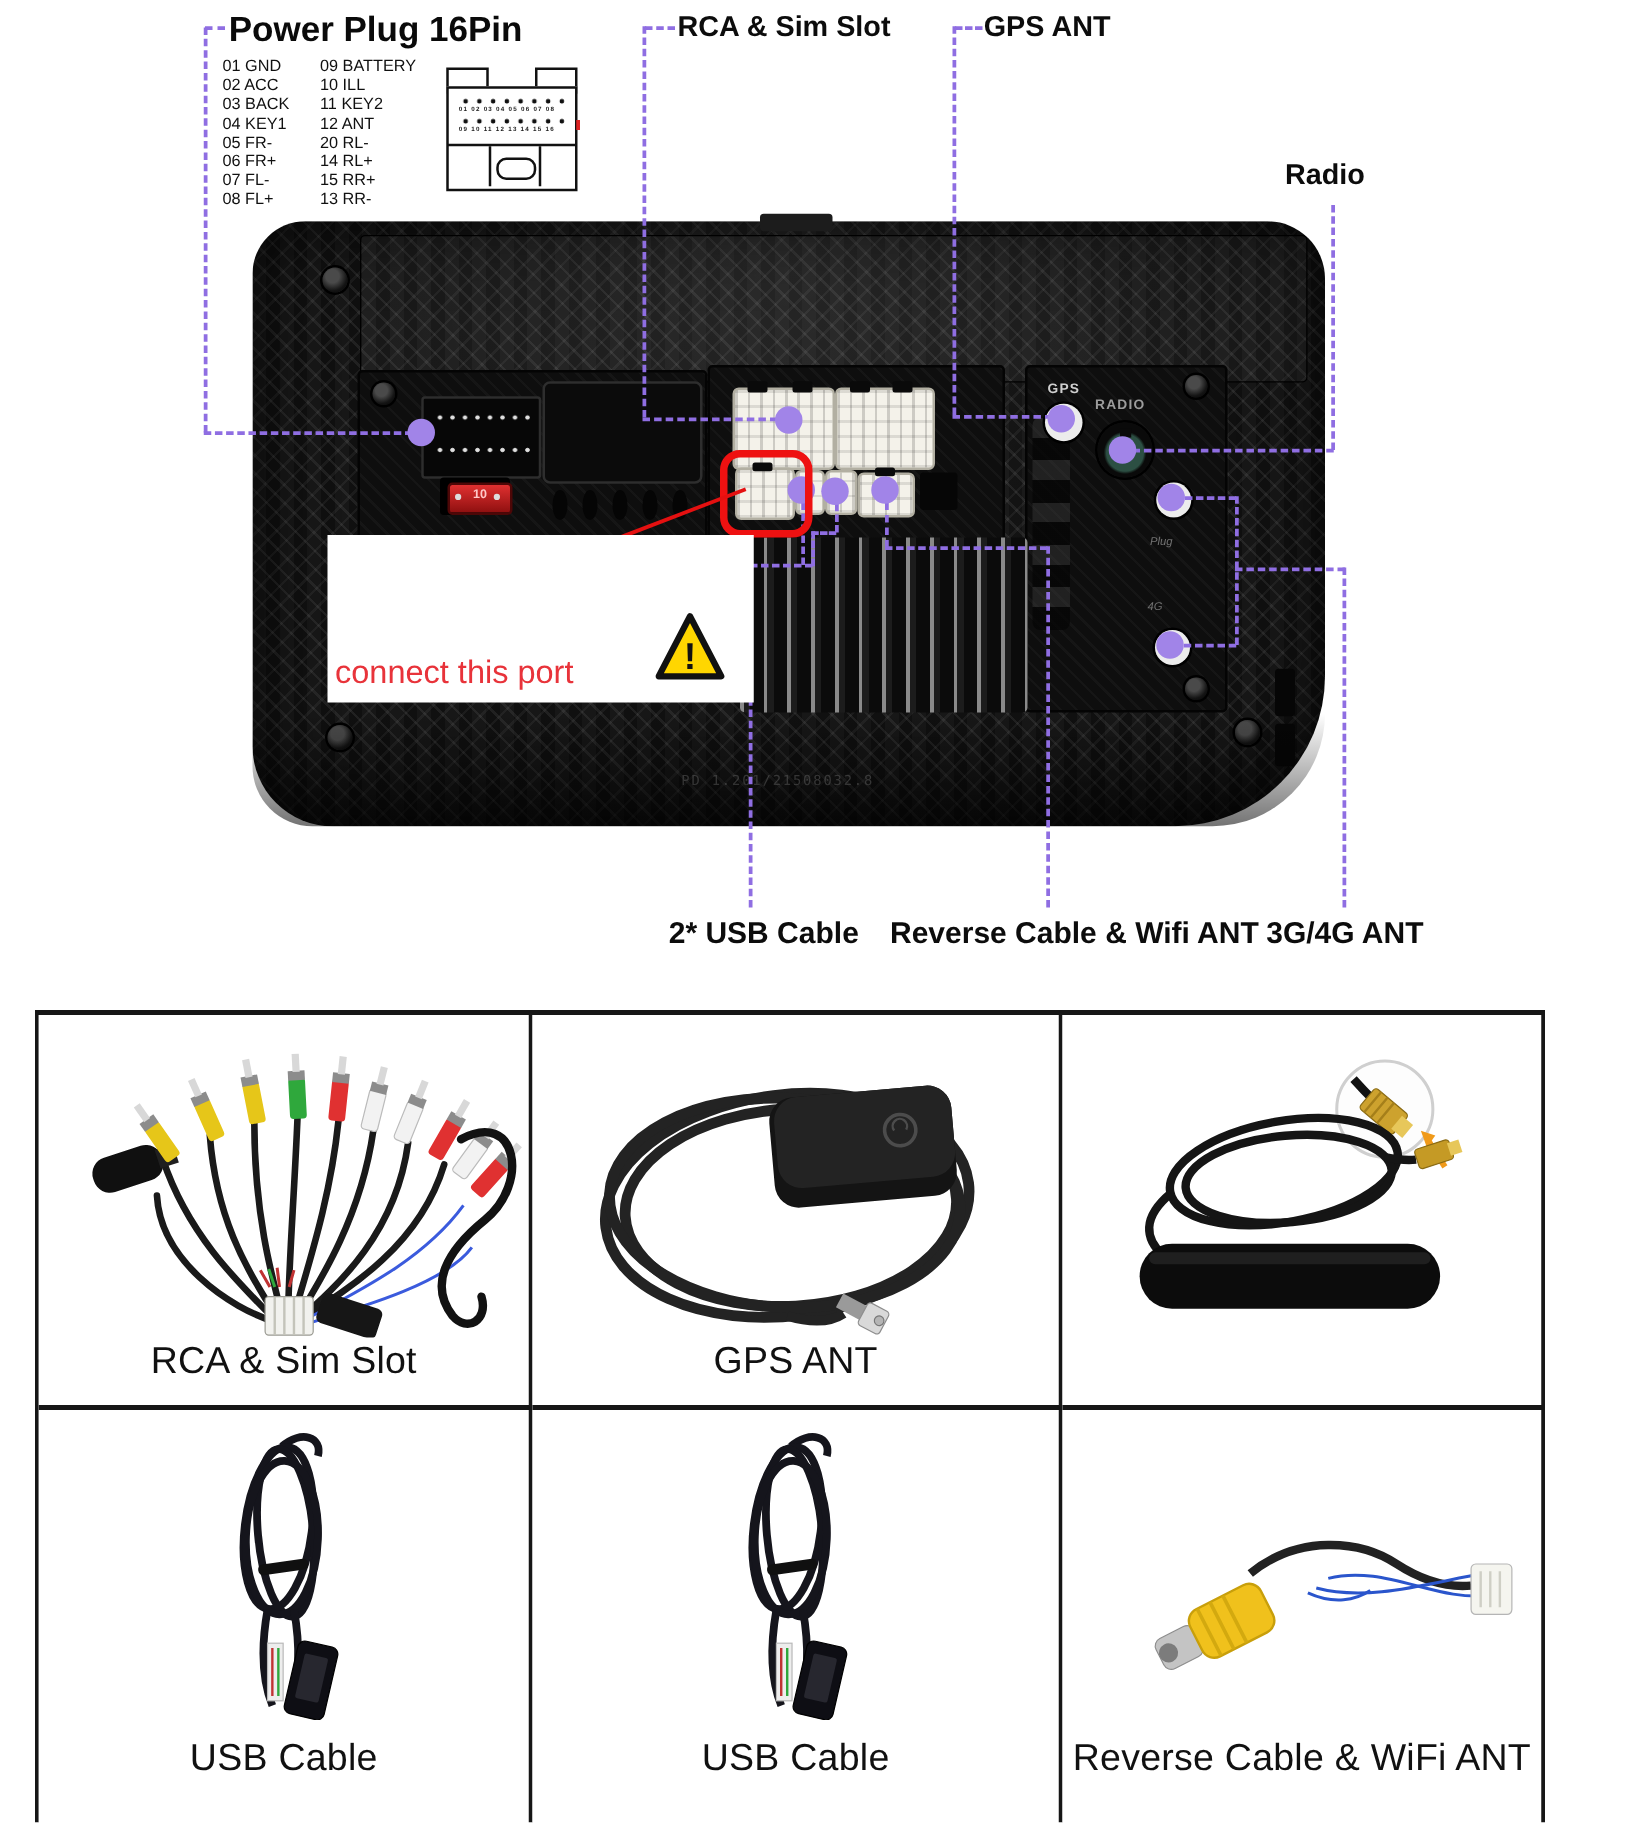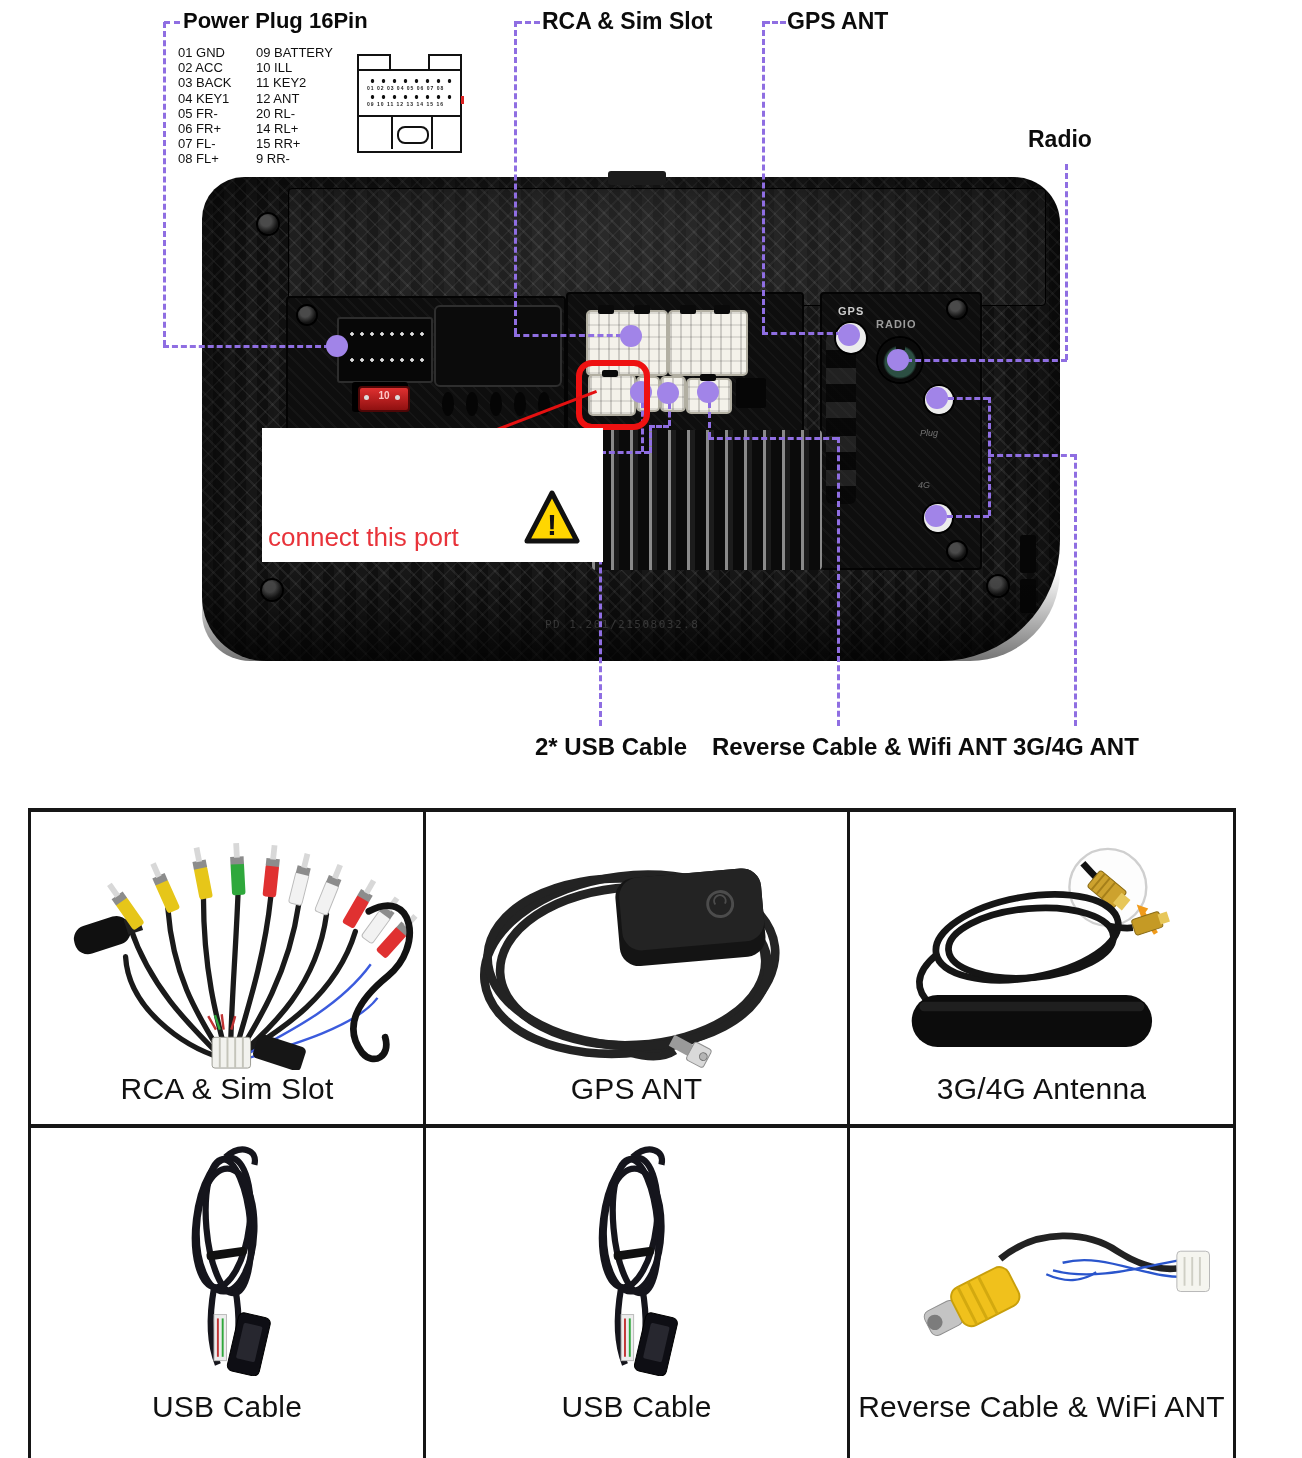--- a/index.html
+++ b/index.html
@@ -61,40 +61,40 @@
   .cell{position:relative;border-right:3px solid #161616;background:#fff;overflow:hidden;}
   .cell.r1{border-bottom:4px solid #161616;}
   .caption{position:absolute;left:0;right:0;text-align:center;font-size:30px;color:#111;letter-spacing:0.2px;}
   .cellart{position:absolute;left:0;top:8px;width:100%;height:250px;}
 </style>
 </head>
 <body>
 
 <div id="canvas">
 
-  <div class="abs" style="left:183px;top:8px;font-size:22px;font-weight:bold;color:#0a0a0a;">Power Plug 16Pin</div>
+  <div class="abs" style="left:183px;top:8px;font-size:28px;font-weight:bold;color:#0a0a0a;">Power Plug 16Pin</div>
   <div class="pinlist" id="pins-left" style="left:178px;top:45px;">
       <div>01 GND</div>
       <div>02 ACC</div>
       <div>03 BACK</div>
       <div>04 KEY1</div>
       <div>05 FR-</div>
       <div>06 FR+</div>
       <div>07 FL-</div>
       <div>08 FL+</div>
     </div>
   <div class="pinlist" id="pins-right" style="left:256px;top:45px;">
       <div>09 BATTERY</div>
       <div>10 ILL</div>
       <div>11 KEY2</div>
       <div>12 ANT</div>
       <div>20 RL-</div>
       <div>14 RL+</div>
       <div>15 RR+</div>
-      <div>9 RR-</div>
+      <div>13 RR-</div>
     </div>
 
   <div>
     <div class="cdbox" style="left:357px;top:54px;width:30px;height:17px;"></div>
     <div class="cdbox" style="left:428px;top:54px;width:30px;height:17px;"></div>
     <div class="cdbox" style="left:357px;top:69px;width:101px;height:80px;">
       <div class="cddots" style="left:8px;top:7px;width:88px;"></div>
       <div class="cdnums" style="left:8px;top:14px;">01 02 03 04 05 06 07 08</div>
       <div class="cddots" style="left:8px;top:23px;width:88px;"></div>
       <div class="cdnums" style="left:8px;top:30px;">09 10 11 12 13 14 15 16</div>
@@ -374,21 +374,20 @@
           <path d="M84,140 C60,160 62,178 78,192"></path>
         </g>
         <g transform="rotate(-18 300 108)">
           <rect x="288" y="100" width="30" height="17" rx="3" fill="#c59a25" stroke="#8a6b14"></rect>
           <rect x="316" y="103" width="10" height="11" fill="#e7c75a"></rect>
         </g>
 
         <rect x="58" y="182" width="250" height="54" rx="27" fill="#0c0c0c"></rect>
         <rect x="66" y="189" width="234" height="10" rx="5" fill="#303030" opacity="0.55"></rect>
       </svg>
-      <div class="caption" style="bottom:18px;">3G/4G Antenna</div>
     </div>
 
     <div class="cell">
       <svg class="cellart" style="height:240px;" viewBox="0 0 395 250">
         <g stroke="#15151c" stroke-width="6.5" fill="none">
           <path d="M196,22 C212,8 230,14 226,30"></path>
           <ellipse cx="193" cy="90" rx="28" ry="68" transform="rotate(7 193 90)"></ellipse>
           <ellipse cx="199" cy="94" rx="23" ry="70" transform="rotate(-5 199 94)"></ellipse>
           <ellipse cx="196" cy="98" rx="30" ry="64" transform="rotate(2 196 98)"></ellipse>
           <path d="M184,158 C178,192 180,218 188,238"></path>

